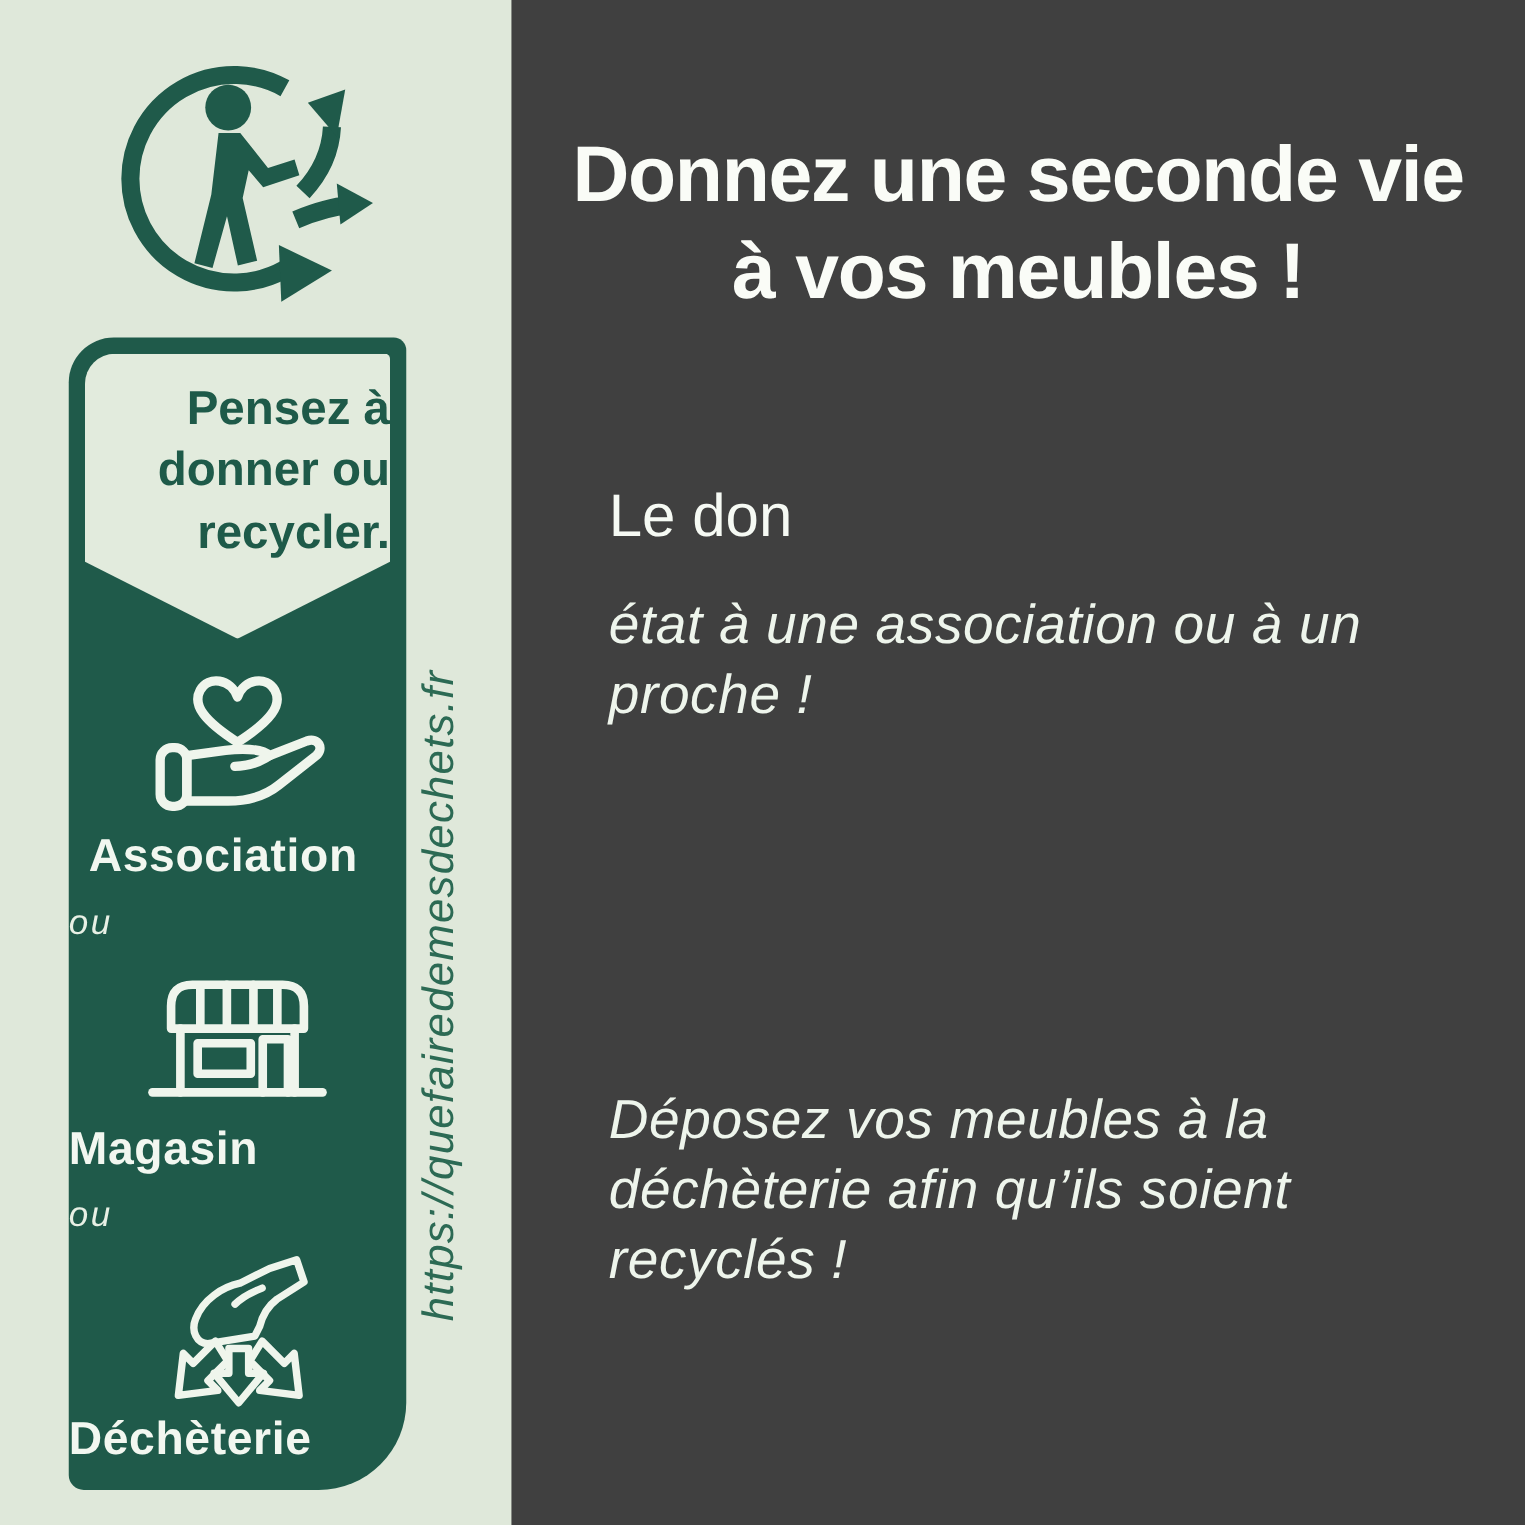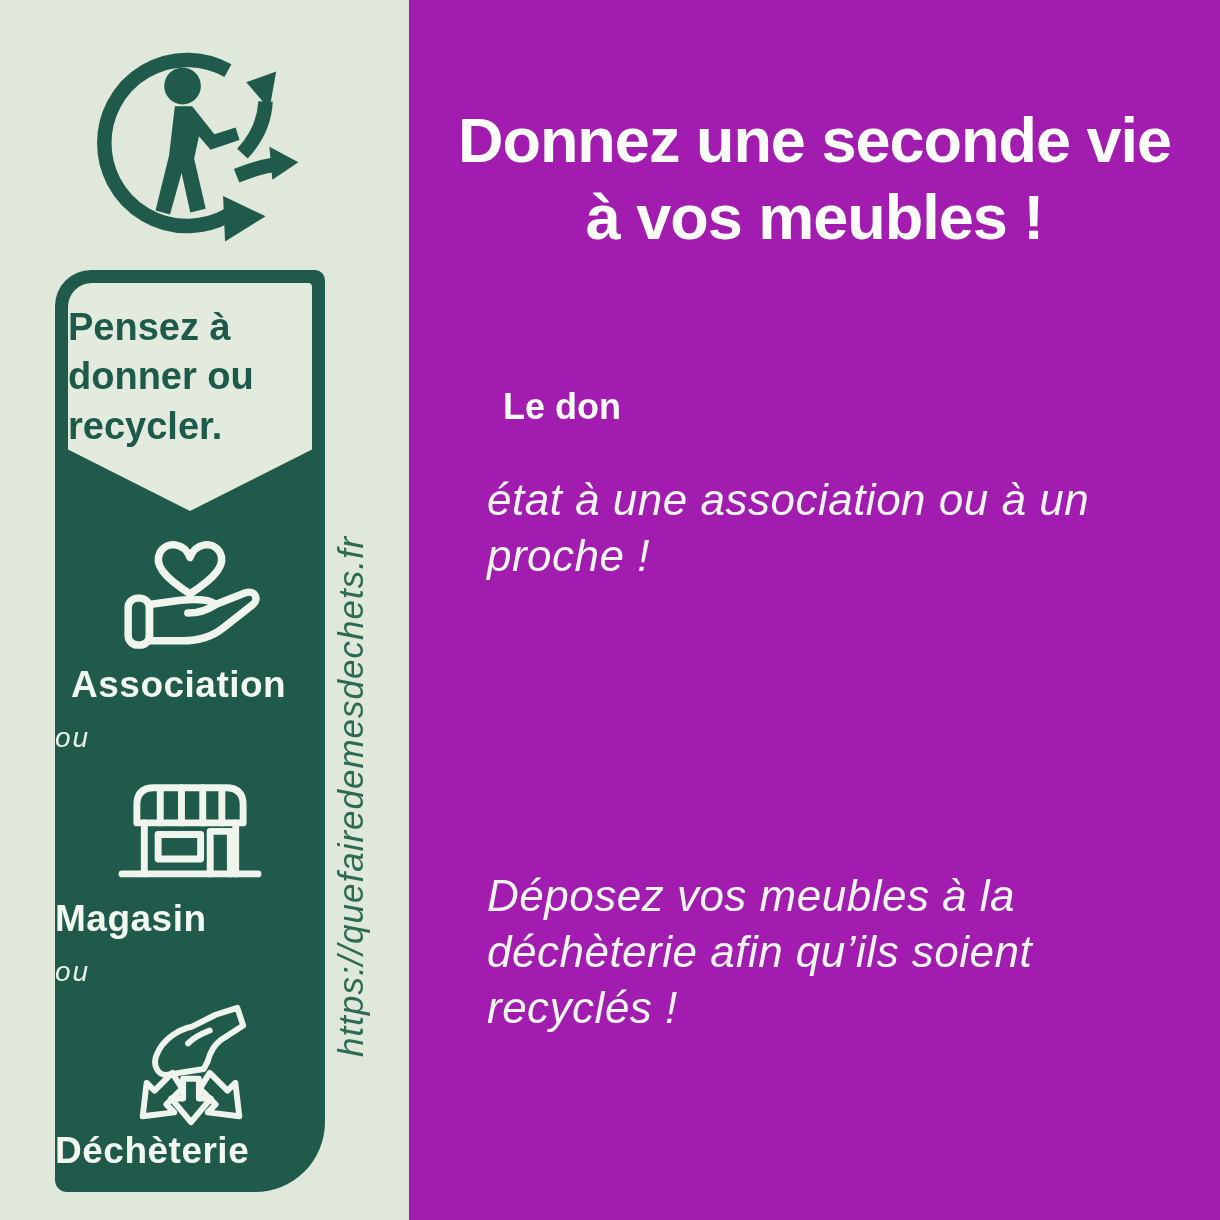--- a/index.html
+++ b/index.html
@@ -4,30 +4,30 @@
 <style>
   html,body{margin:0;padding:0;}
   .canvas{
     position:relative;width:1220px;height:1220px;overflow:hidden;
     background:#dfe8da;
     font-family:"Liberation Sans", sans-serif;
   }
   
   .right-col{
     position:absolute;left:409px;top:0;width:811px;height:1220px;
-    background:#a21caf;
+    background:#404040;
   }
   .main-title{
     position:absolute;top:60px;left:20px;right:20px;
     text-align:center;color:#fafcf7;
     font-size:63px;font-weight:bold;line-height:1.22;letter-spacing:-1px;
   }
   .section-heading{
     position:absolute;left:78px;
-    color:#f6faf4;font-size:36px;font-weight:bold;letter-spacing:0;margin-left:16px;
+    color:#f6faf4;font-size:48px;font-weight:normal;letter-spacing:0;
   }
   .sec1-heading{top:386px;}
   .sec2-heading{top:782px;}
   .section-body{
     position:absolute;left:78px;right:40px;
     color:#eef5ec;font-size:44px;font-style:italic;line-height:1.27;
     letter-spacing:0.5px;
   }
   .sec1-body{top:472px;}
   .sec2-body{top:868px;}
@@ -39,21 +39,21 @@
   .panel{
     position:absolute;left:55px;top:270px;width:270px;height:922px;
     background:#1f5a4a;
     border-radius:36px 10px 70px 12px;
   }
   .panel-banner{
     position:absolute;left:13px;top:13px;width:244px;height:228px;
     background:#e2ebdd;
     border-radius:24px 4px 0 0;
     clip-path:polygon(0 0,100% 0,100% 73%,50% 100%,0 73%);
-    text-align:left;
+    text-align:right;
   }
   .panel-banner-text{
     margin-top:20px;
     color:#1e5a49;font-size:38px;font-weight:bold;line-height:1.30;
   }
   .opt-icon{display:block;margin:0 auto;color:#eff5ec;}
   .opt-label{color:#f2f7f0;font-size:37px;font-weight:bold;letter-spacing:0.5px;}
   .lbl-association{position:absolute;left:0;width:270px;top:394px;padding-left:16px;}
   .lbl-magasin{position:absolute;left:0;width:280px;top:628px;}
   .lbl-decheterie{position:absolute;left:0;width:270px;top:860px;}

